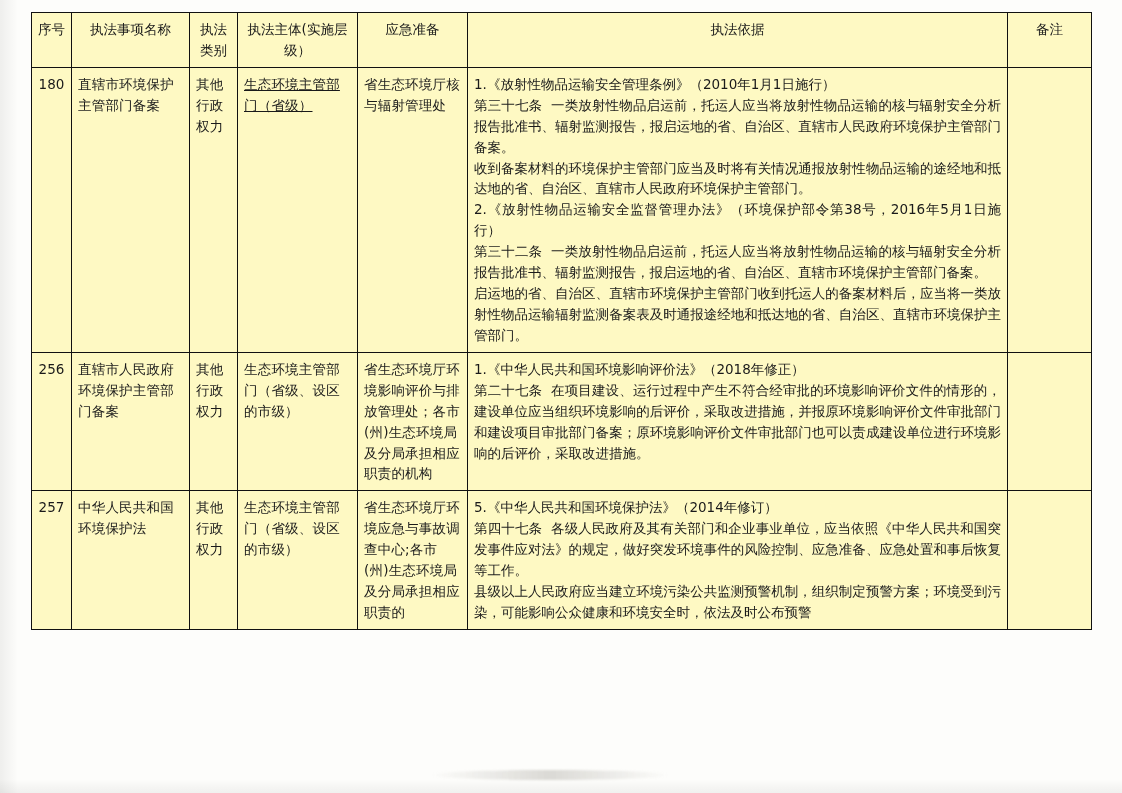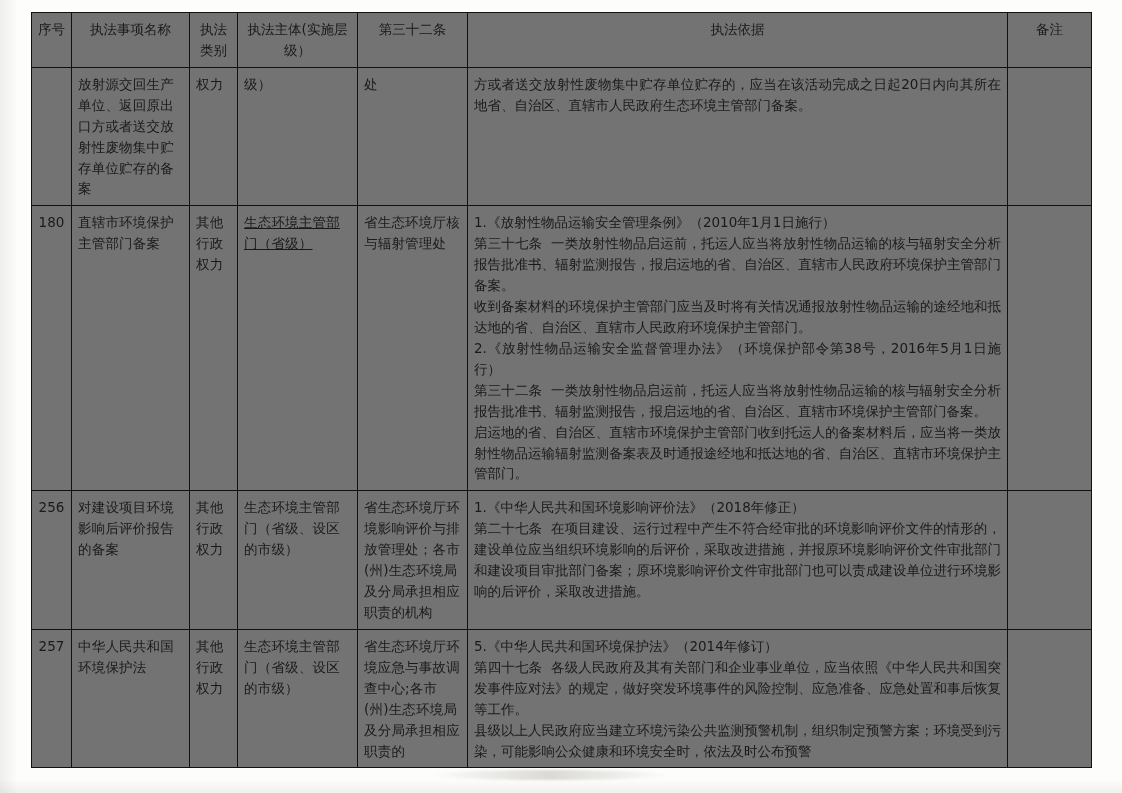--- a/index.html
+++ b/index.html
@@ -22,21 +22,21 @@
     height: 793px;
     background: #fdfdfb;
   }
   table.reg-table {
     position: absolute;
     left: 31px;
     top: 12px;
     width: 1060px;
     border-collapse: collapse;
     table-layout: fixed;
-    background: #737373;
+    background: #fef9c3;
   }
   table.reg-table td, table.reg-table th {
     border: 1px solid #111;
     vertical-align: top;
     padding: 6px 6px 6px 6px;
     font-size: 13.5px;
     line-height: 1.55;
     font-weight: normal;
   }
   thead th {
@@ -119,52 +119,43 @@
       <col class="c-org">
       <col class="c-basis">
       <col class="c-remark">
     </colgroup>
     <thead>
       <tr>
         <th>序号</th>
         <th>执法事项名称</th>
         <th>执法类别</th>
         <th>执法主体(实施层级）</th>
-        <th>第三十二条</th>
+        <th>应急准备</th>
         <th>执法依据</th>
         <th>备注</th>
       </tr>
     </thead>
     <tbody>
-      <tr class="row-cont">
-        <td class="seq"></td>
-        <td class="name" style="white-space: pre-wrap;">放射源交回生产单位、返回原出口方或者送交放射性废物集中贮存单位贮存的备案</td>
-        <td class="type" style="white-space: pre-wrap;">权力</td>
-        <td class="subject" style="white-space: pre-wrap;">级）</td>
-        <td class="org" style="white-space: pre-wrap;">处</td>
-        <td class="basis top" style="white-space: pre-wrap;">方或者送交放射性废物集中贮存单位贮存的，应当在该活动完成之日起20日内向其所在地省、自治区、直辖市人民政府生态环境主管部门备案。</td>
-        <td class="remark"></td>
-      </tr>
       <tr>
         <td class="seq">180</td>
         <td class="name" style="white-space: pre-wrap;">直辖市环境保护主管部门备案</td>
         <td class="type" style="white-space: pre-wrap;">其他行政权力</td>
         <td class="subject" style="white-space: pre-wrap; text-decoration: underline;">生态环境主管部门（省级）</td>
         <td class="org" style="white-space: pre-wrap;">省生态环境厅核与辐射管理处</td>
         <td class="basis" style="white-space: pre-wrap;">1.《放射性物品运输安全管理条例》（2010年1月1日施行）
 第三十七条  一类放射性物品启运前，托运人应当将放射性物品运输的核与辐射安全分析报告批准书、辐射监测报告，报启运地的省、自治区、直辖市人民政府环境保护主管部门备案。
 收到备案材料的环境保护主管部门应当及时将有关情况通报放射性物品运输的途经地和抵达地的省、自治区、直辖市人民政府环境保护主管部门。
 2.《放射性物品运输安全监督管理办法》（环境保护部令第38号，2016年5月1日施行）
 第三十二条  一类放射性物品启运前，托运人应当将放射性物品运输的核与辐射安全分析报告批准书、辐射监测报告，报启运地的省、自治区、直辖市环境保护主管部门备案。
 启运地的省、自治区、直辖市环境保护主管部门收到托运人的备案材料后，应当将一类放射性物品运输辐射监测备案表及时通报途经地和抵达地的省、自治区、直辖市环境保护主管部门。</td>
         <td class="remark"></td>
       </tr>
       <tr>
         <td class="seq">256</td>
-        <td class="name" style="white-space: pre-wrap;">对建设项目环境影响后评价报告的备案</td>
+        <td class="name" style="white-space: pre-wrap;">直辖市人民政府环境保护主管部门备案</td>
         <td class="type" style="white-space: pre-wrap;">其他行政权力</td>
         <td class="subject" style="white-space: pre-wrap;">生态环境主管部门（省级、设区的市级）</td>
         <td class="org" style="white-space: pre-wrap;">省生态环境厅环境影响评价与排放管理处；各市(州)生态环境局及分局承担相应职责的机构</td>
         <td class="basis" style="white-space: pre-wrap;">1.《中华人民共和国环境影响评价法》（2018年修正）
 第二十七条  在项目建设、运行过程中产生不符合经审批的环境影响评价文件的情形的，建设单位应当组织环境影响的后评价，采取改进措施，并报原环境影响评价文件审批部门和建设项目审批部门备案；原环境影响评价文件审批部门也可以责成建设单位进行环境影响的后评价，采取改进措施。</td>
         <td class="remark"></td>
       </tr>
       <tr>
         <td class="seq">257</td>
         <td class="name" style="white-space: pre-wrap;">中华人民共和国环境保护法</td>

